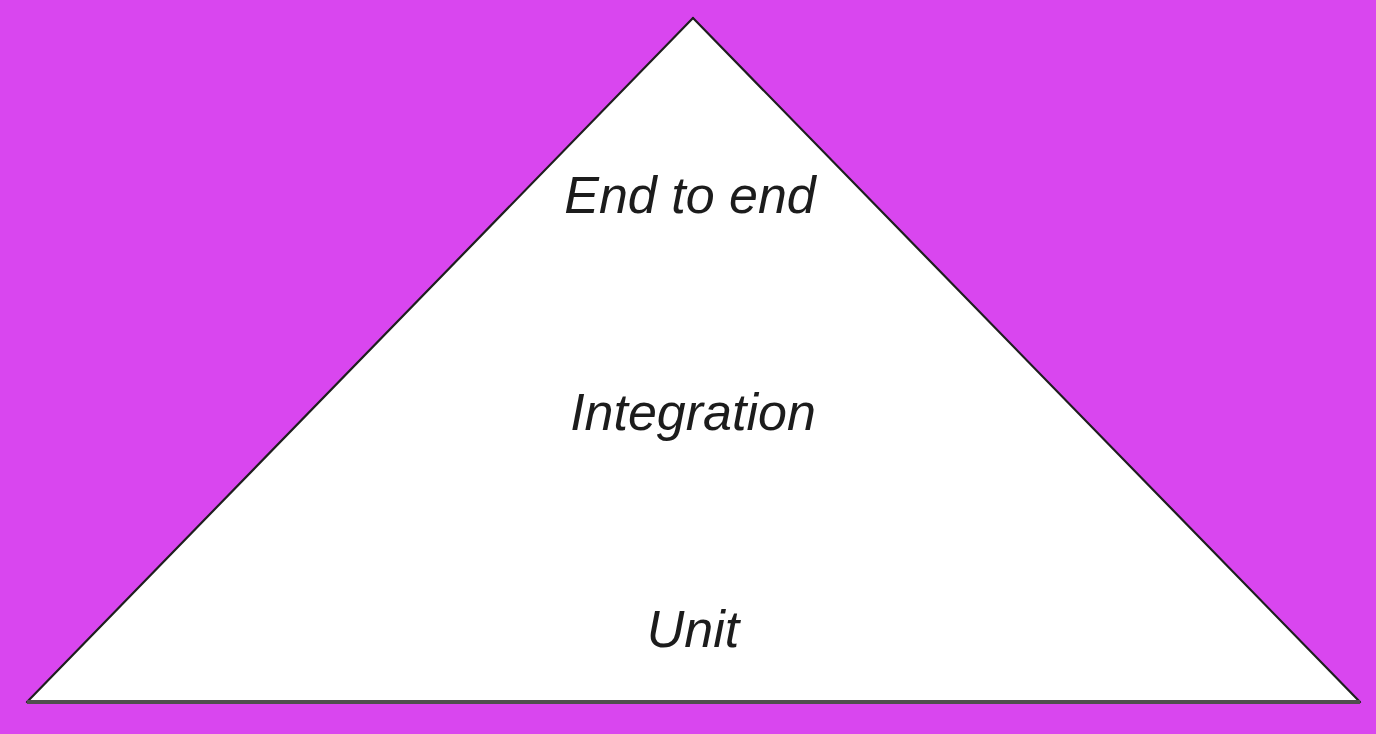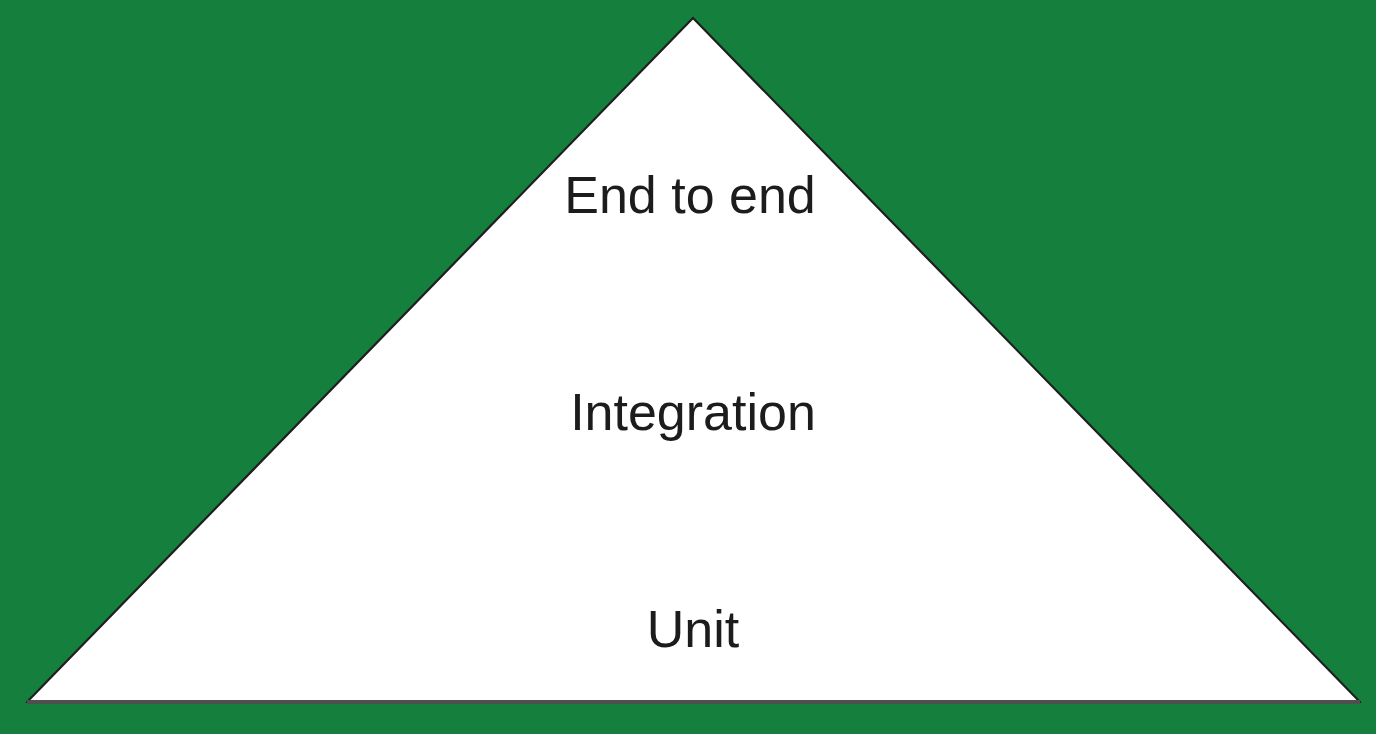--- a/index.html
+++ b/index.html
@@ -4,23 +4,24 @@
 <style>
   html, body {
     margin: 0;
     padding: 0;
     background: #ffffff;
   }
   .canvas {
     position: relative;
     width: 1376px;
     height: 734px;
-    background: #15803d;
+    background: #d946ef;
     overflow: hidden;
     font-family: "Liberation Sans", sans-serif;
+    font-style: italic;
   }
   svg {
     display: block;
   }
   .level-text {
     font-family: "Liberation Sans", sans-serif;
     font-size: 52px;
     fill: #1c1c1c;
     text-anchor: middle;
   }

